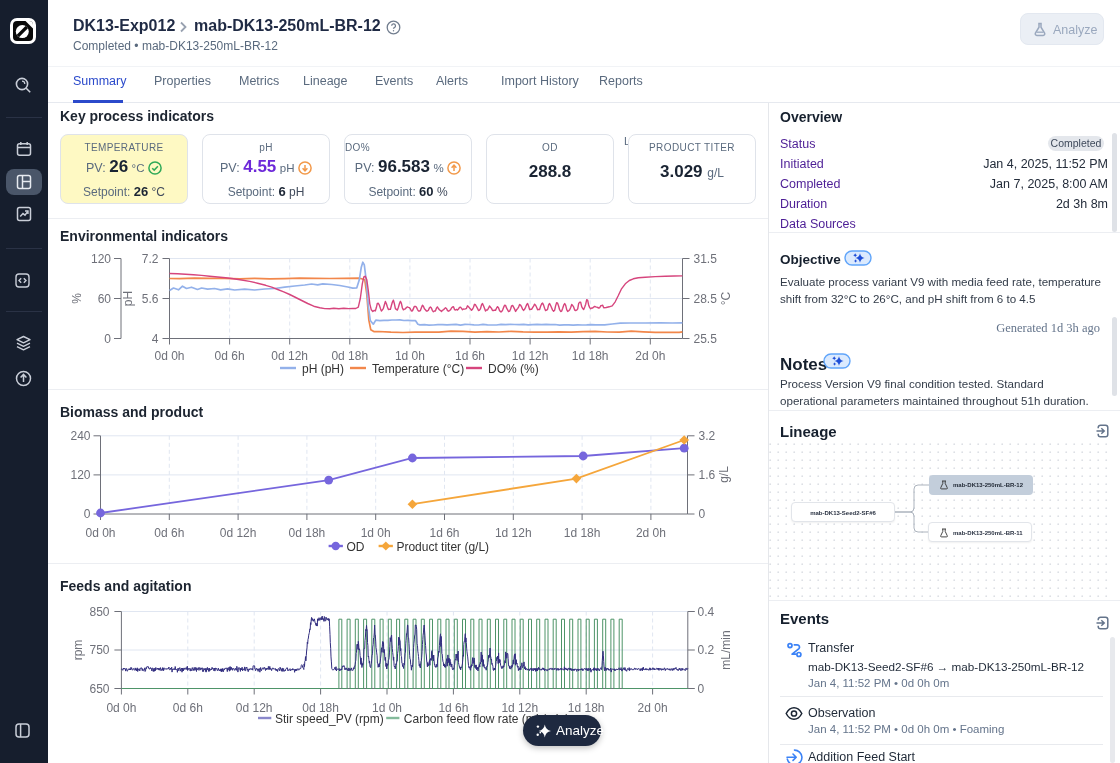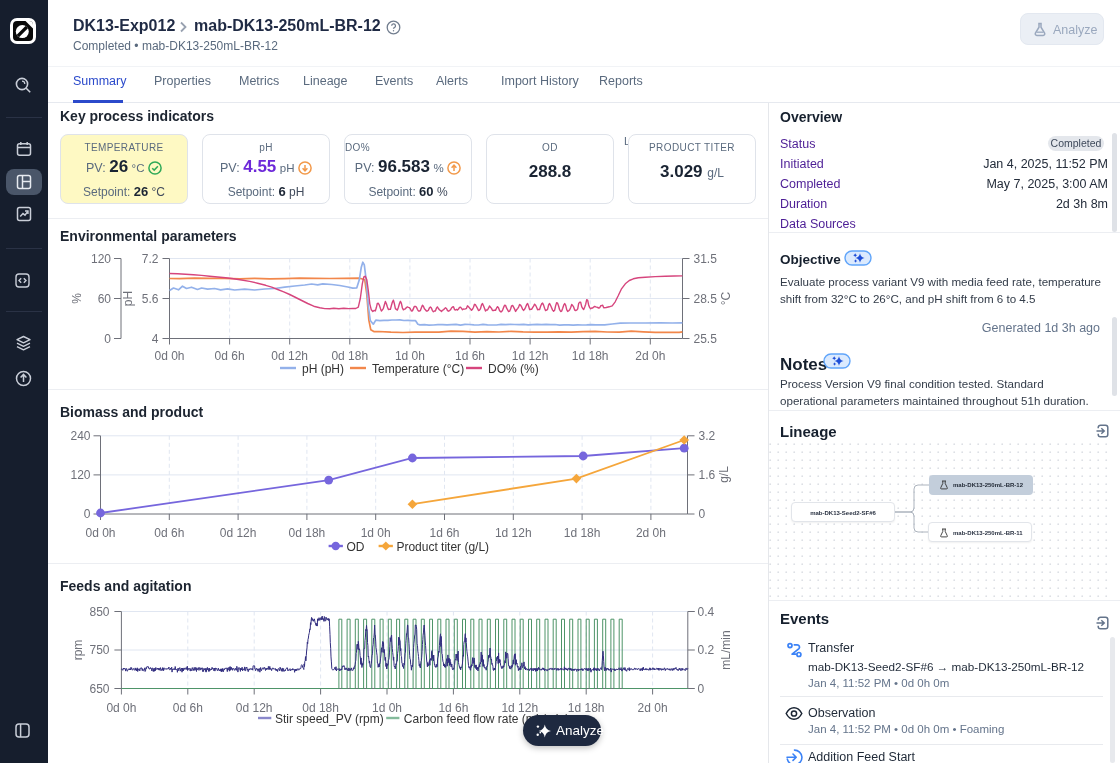--- a/index.html
+++ b/index.html
@@ -146,21 +146,21 @@
 <div class="abs" style="left:486px;top:134px;width:128px;height:70px;border:1px solid #DFE3EA;border-radius:8px;background:#fff;">
     <div class="abs" style="left:0;top:7px;width:126px;text-align:center;font-size:10px;letter-spacing:.4px;color:#5A6A7E;">OD</div>
     <div class="abs" style="left:0;top:27px;width:126px;text-align:center;white-space:nowrap;font-size:17px;font-weight:bold;color:#1A2433;">288.8</div>
   </div>
 <div class="abs" style="left:628px;top:134px;width:128px;height:70px;border:1px solid #DFE3EA;border-radius:8px;background:#fff;">
     <div class="abs" style="left:0;top:7px;width:126px;text-align:center;font-size:10px;letter-spacing:.4px;color:#5A6A7E;">PRODUCT TITER</div>
     <div class="abs" style="left:0;top:27px;width:126px;text-align:center;white-space:nowrap;font-size:17px;font-weight:bold;color:#1A2433;">3.029 <span style="font-size:12px;color:#5A6A7E;font-weight:normal;">g/L</span></div>
   </div>
 
 <div class="divider" style="left:48px;top:218px;width:720px;"></div>
-<div class="sect-title" style="left:60px;top:228px;">Environmental parameters</div>
+<div class="sect-title" style="left:60px;top:228px;">Environmental indicators</div>
 <div class="divider" style="left:48px;top:389px;width:720px;"></div>
 <div class="sect-title" style="left:60px;top:404px;">Biomass and product</div>
 <div class="divider" style="left:48px;top:563px;width:720px;"></div>
 <div class="sect-title" style="left:60px;top:578px;">Feeds and agitation</div>
 
 <svg class="abs" style="left:0;top:0" width="1120" height="763" viewBox="0 0 1120 763">
 <path d="M169.5,258.5 H682.5" stroke="#E0E6F1" fill="none"></path>
     <path d="M169.5,298.5 H682.5" stroke="#E0E6F1" fill="none"></path>
 <path d="M229.6,258.5 V338.5" stroke="#E0E6F1" stroke-dasharray="4,3" fill="none"></path>
     <path d="M289.7,258.5 V338.5" stroke="#E0E6F1" stroke-dasharray="4,3" fill="none"></path>
@@ -356,37 +356,37 @@
 </div>
 
 <div class="abs" style="left:768px;top:103px;width:352px;height:660px;border-left:1px solid #E5E7EB;"></div>
 
 <div class="abs" style="left:780px;top:109px;font-size:14px;font-weight:bold;color:#16202e;">Overview</div>
 <div class="abs ovl" style="left:780px;top:137px;">Status</div>
 <div class="abs" style="left:1048px;top:136px;width:56px;height:15px;background:#E4E7EC;border-radius:8px;text-align:center;font-size:10.5px;color:#3F4A5B;line-height:15px;">Completed</div>
 <div class="abs ovl" style="left:780px;top:157px;">Initiated</div>
 <div class="abs ovv" style="top:157px;">Jan 4, 2025, 11:52 PM</div>
 <div class="abs ovl" style="left:780px;top:177px;">Completed</div>
-<div class="abs ovv" style="top:177px;">May 7, 2025, 3:00 AM</div>
+<div class="abs ovv" style="top:177px;">Jan 7, 2025, 8:00 AM</div>
 <div class="abs ovl" style="left:780px;top:197px;">Duration</div>
 <div class="abs ovv" style="top:197px;">2d 3h 8m</div>
 <div class="abs ovl" style="left:780px;top:217px;">Data Sources</div>
 <div class="divider" style="left:769px;top:232px;width:351px;"></div>
 
 <div class="abs" style="left:780px;top:252px;font-size:13.5px;font-weight:bold;color:#16202e;">Objective</div>
 <div class="abs aibadge" style="left:844px;top:250px;"><svg width="28" height="16" viewBox="0 0 28 16">
       <rect x="1" y="1" width="26" height="14" rx="7" fill="#DBEAFE" stroke="#60A5FA" stroke-width="1.4"></rect>
       <g fill="#1D4ED8">
         <path d="M16 3.2 Q16.7 7.3 20.6 8 Q16.7 8.7 16 12.8 Q15.3 8.7 11.4 8 Q15.3 7.3 16 3.2 Z"></path>
         <path d="M11.2 3.2 Q11.5 4.9 13.2 5.2 Q11.5 5.5 11.2 7.2 Q10.9 5.5 9.2 5.2 Q10.9 4.9 11.2 3.2 Z"></path>
         <path d="M11.6 9.2 Q11.9 10.7 13.4 11 Q11.9 11.3 11.6 12.8 Q11.3 11.3 9.8 11 Q11.3 10.7 11.6 9.2 Z"></path>
       </g>
     </svg></div>
 <div class="abs" style="left:780px;top:274px;width:340px;font-size:11.6px;line-height:16.5px;color:#333C49;white-space:nowrap;">Evaluate process variant V9 with media feed rate, temperature<br>shift from 32°C to 26°C, and pH shift from 6 to 4.5</div>
-<div class="abs" style="left:780px;top:321px;width:320px;text-align:right;font-size:12.5px;color:#64748B;">Generated 1d 3h ago</div>
+<div class="abs" style="left:780px;top:321px;width:320px;text-align:right;font-size:12.5px;color:#64748B;font-family:Liberation Serif, serif;">Generated 1d 3h ago</div>
 
 <div class="abs" style="left:780px;top:355px;font-size:17px;font-weight:bold;color:#16202e;">Notes</div>
 <div class="abs aibadge" style="left:823px;top:353px;"><svg width="28" height="16" viewBox="0 0 28 16">
       <rect x="1" y="1" width="26" height="14" rx="7" fill="#DBEAFE" stroke="#60A5FA" stroke-width="1.4"></rect>
       <g fill="#1D4ED8">
         <path d="M16 3.2 Q16.7 7.3 20.6 8 Q16.7 8.7 16 12.8 Q15.3 8.7 11.4 8 Q15.3 7.3 16 3.2 Z"></path>
         <path d="M11.2 3.2 Q11.5 4.9 13.2 5.2 Q11.5 5.5 11.2 7.2 Q10.9 5.5 9.2 5.2 Q10.9 4.9 11.2 3.2 Z"></path>
         <path d="M11.6 9.2 Q11.9 10.7 13.4 11 Q11.9 11.3 11.6 12.8 Q11.3 11.3 9.8 11 Q11.3 10.7 11.6 9.2 Z"></path>
       </g>
     </svg></div>

